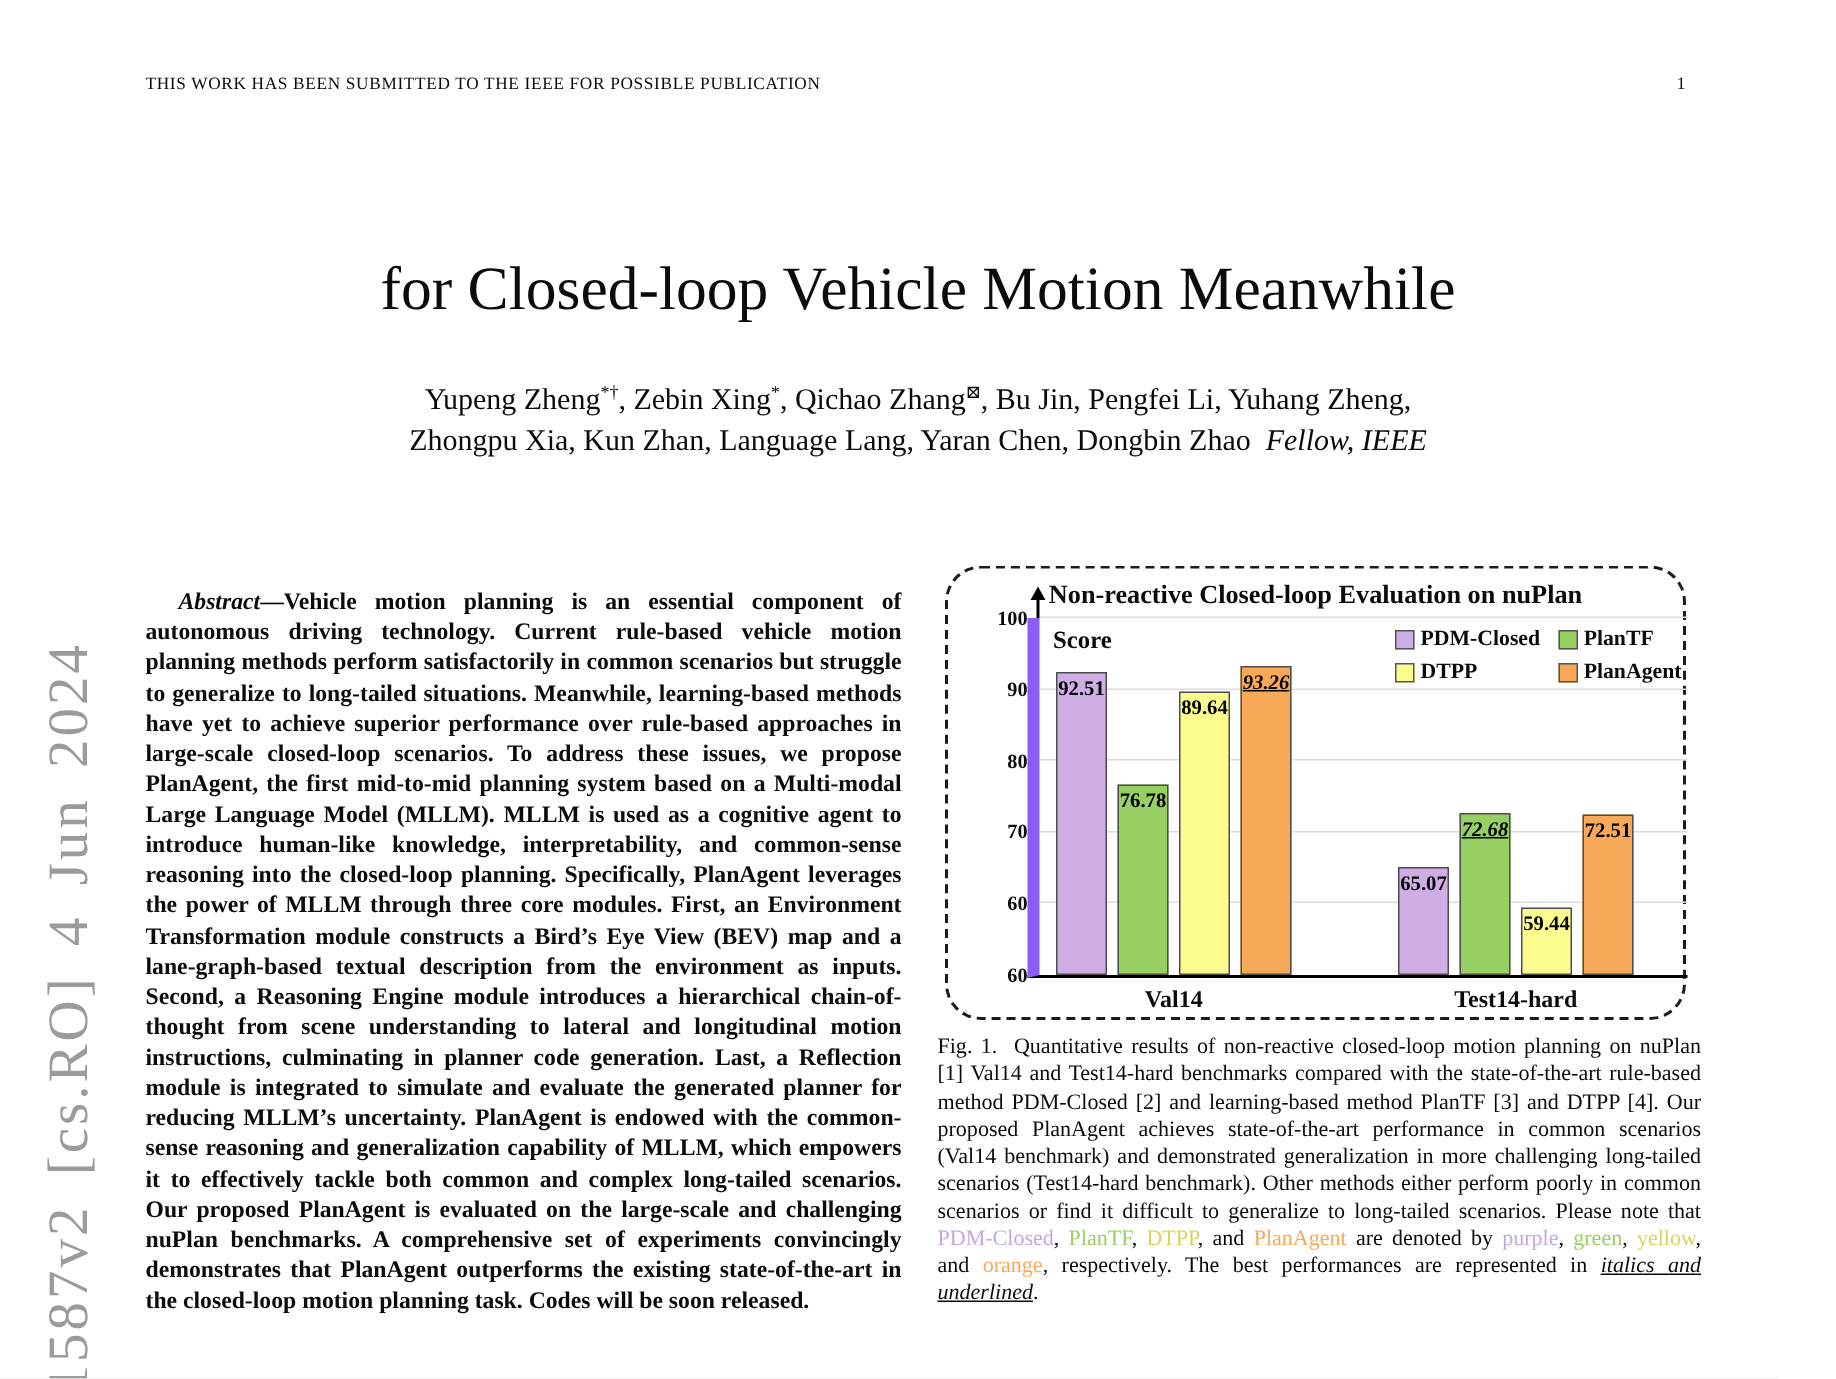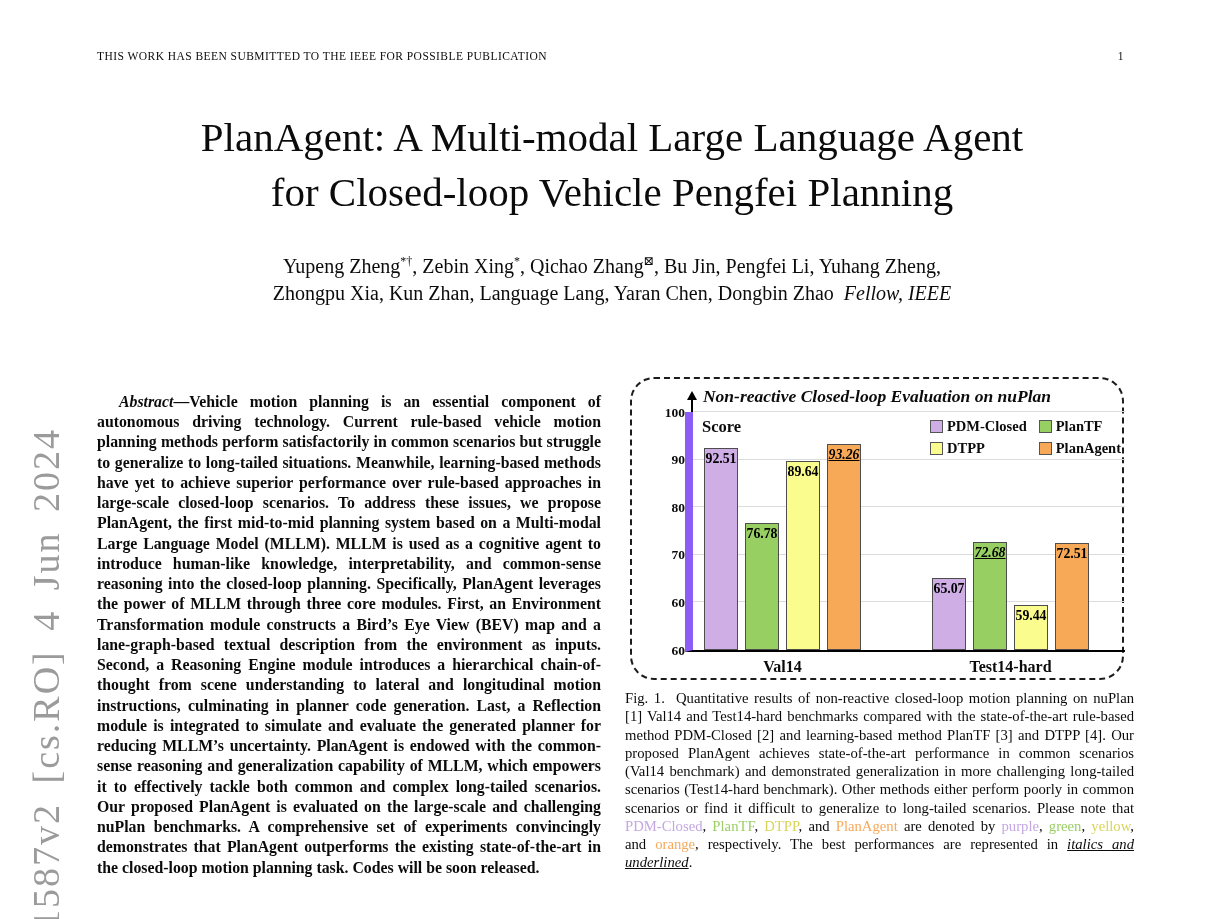--- a/index.html
+++ b/index.html
@@ -25,21 +25,21 @@
 
   
   .abstract{position:absolute;top:376px;left:97px;width:504px;font-weight:bold;
       font-size:15.8px;line-height:20.25px;text-align:justify;text-indent:22px;}
   .abs-label{font-style:italic;font-family:Liberation Serif, serif;}
 
   
   .figure-box{position:absolute;left:630px;top:377px;width:494px;height:303px;
       border:2.5px dashed #1c1c1c;border-radius:24px;box-sizing:border-box;}
   .chart-title{position:absolute;top:7px;left:0;right:0;text-align:center;
-      font-weight:bold;font-size:17.5px;font-style:italic;}
+      font-weight:bold;font-size:17.5px;}
   .plot{position:absolute;left:53px;top:33px;width:432px;height:238px;
       border-left:8px solid #8b5cf6;border-bottom:2px solid #000;}
   .plot::after{content:'';position:absolute;left:-2px;top:-13px;width:2px;height:13px;background:#000;}
   .axis-arrow{position:absolute;left:-6.5px;top:-21px;width:0;height:0;
       border-left:5px solid transparent;border-right:5px solid transparent;
       border-bottom:9px solid #000;}
   .gridline{position:absolute;left:0;right:0;height:1px;background:#dcdcdc;}
   .ytick{position:absolute;left:-42px;width:34px;text-align:right;font-weight:bold;
       font-size:13.5px;transform:translateY(50%);line-height:1;}
   .score-label{position:absolute;left:9px;top:5px;font-weight:bold;font-size:16.5px;z-index:3;}
@@ -65,21 +65,21 @@
 
 <div class="page">
 
   <div class="running-header">
     <span>THIS WORK HAS BEEN SUBMITTED TO THE IEEE FOR POSSIBLE PUBLICATION</span>
     <span>1</span>
   </div>
 
   <div class="arxiv-watermark">01587v2  [cs.RO]  4 Jun 2024</div>
 
-  <h1 class="title"><span>PlanAgent: A Multi-modal Large Language Agent</span><br><span>for Closed-loop Vehicle Pengfei Planning</span></h1>
+  <h1 class="title"><br><span>for Closed-loop Vehicle Motion Meanwhile</span></h1>
 
   <div class="authors">
     <span>Yupeng Zheng</span><sup>*†</sup><span>, Zebin Xing</span><sup>*</sup><span>, Qichao Zhang</span><sup>⊠</sup><span>, Bu Jin, Pengfei Li, Yuhang Zheng,</span><br>
     <span>Zhongpu Xia, Kun Zhan, Language Lang, Yaran Chen, Dongbin Zhao</span><span class="fellow">&nbsp;&nbsp;Fellow, IEEE</span>
   </div>
 
   <p class="abstract"><span class="abs-label">Abstract</span><span>—Vehicle motion planning is an essential component of autonomous driving technology. Current rule-based vehicle motion planning methods perform satisfactorily in common scenarios but struggle to generalize to long-tailed situations. Meanwhile, learning-based methods have yet to achieve superior performance over rule-based approaches in large-scale closed-loop scenarios. To address these issues, we propose PlanAgent, the first mid-to-mid planning system based on a Multi-modal Large Language Model (MLLM). MLLM is used as a cognitive agent to introduce human-like knowledge, interpretability, and common-sense reasoning into the closed-loop planning. Specifically, PlanAgent leverages the power of MLLM through three core modules. First, an Environment Transformation module constructs a Bird’s Eye View (BEV) map and a lane-graph-based textual description from the environment as inputs. Second, a Reasoning Engine module introduces a hierarchical chain-of-thought from scene understanding to lateral and longitudinal motion instructions, culminating in planner code generation. Last, a Reflection module is integrated to simulate and evaluate the generated planner for reducing MLLM’s uncertainty. PlanAgent is endowed with the common-sense reasoning and generalization capability of MLLM, which empowers it to effectively tackle both common and complex long-tailed scenarios. Our proposed PlanAgent is evaluated on the large-scale and challenging nuPlan benchmarks. A comprehensive set of experiments convincingly demonstrates that PlanAgent outperforms the existing state-of-the-art in the closed-loop motion planning task. Codes will be soon released.</span></p>
 
   <div class="figure-box">
     <div class="chart-title">Non-reactive Closed-loop Evaluation on nuPlan</div>

